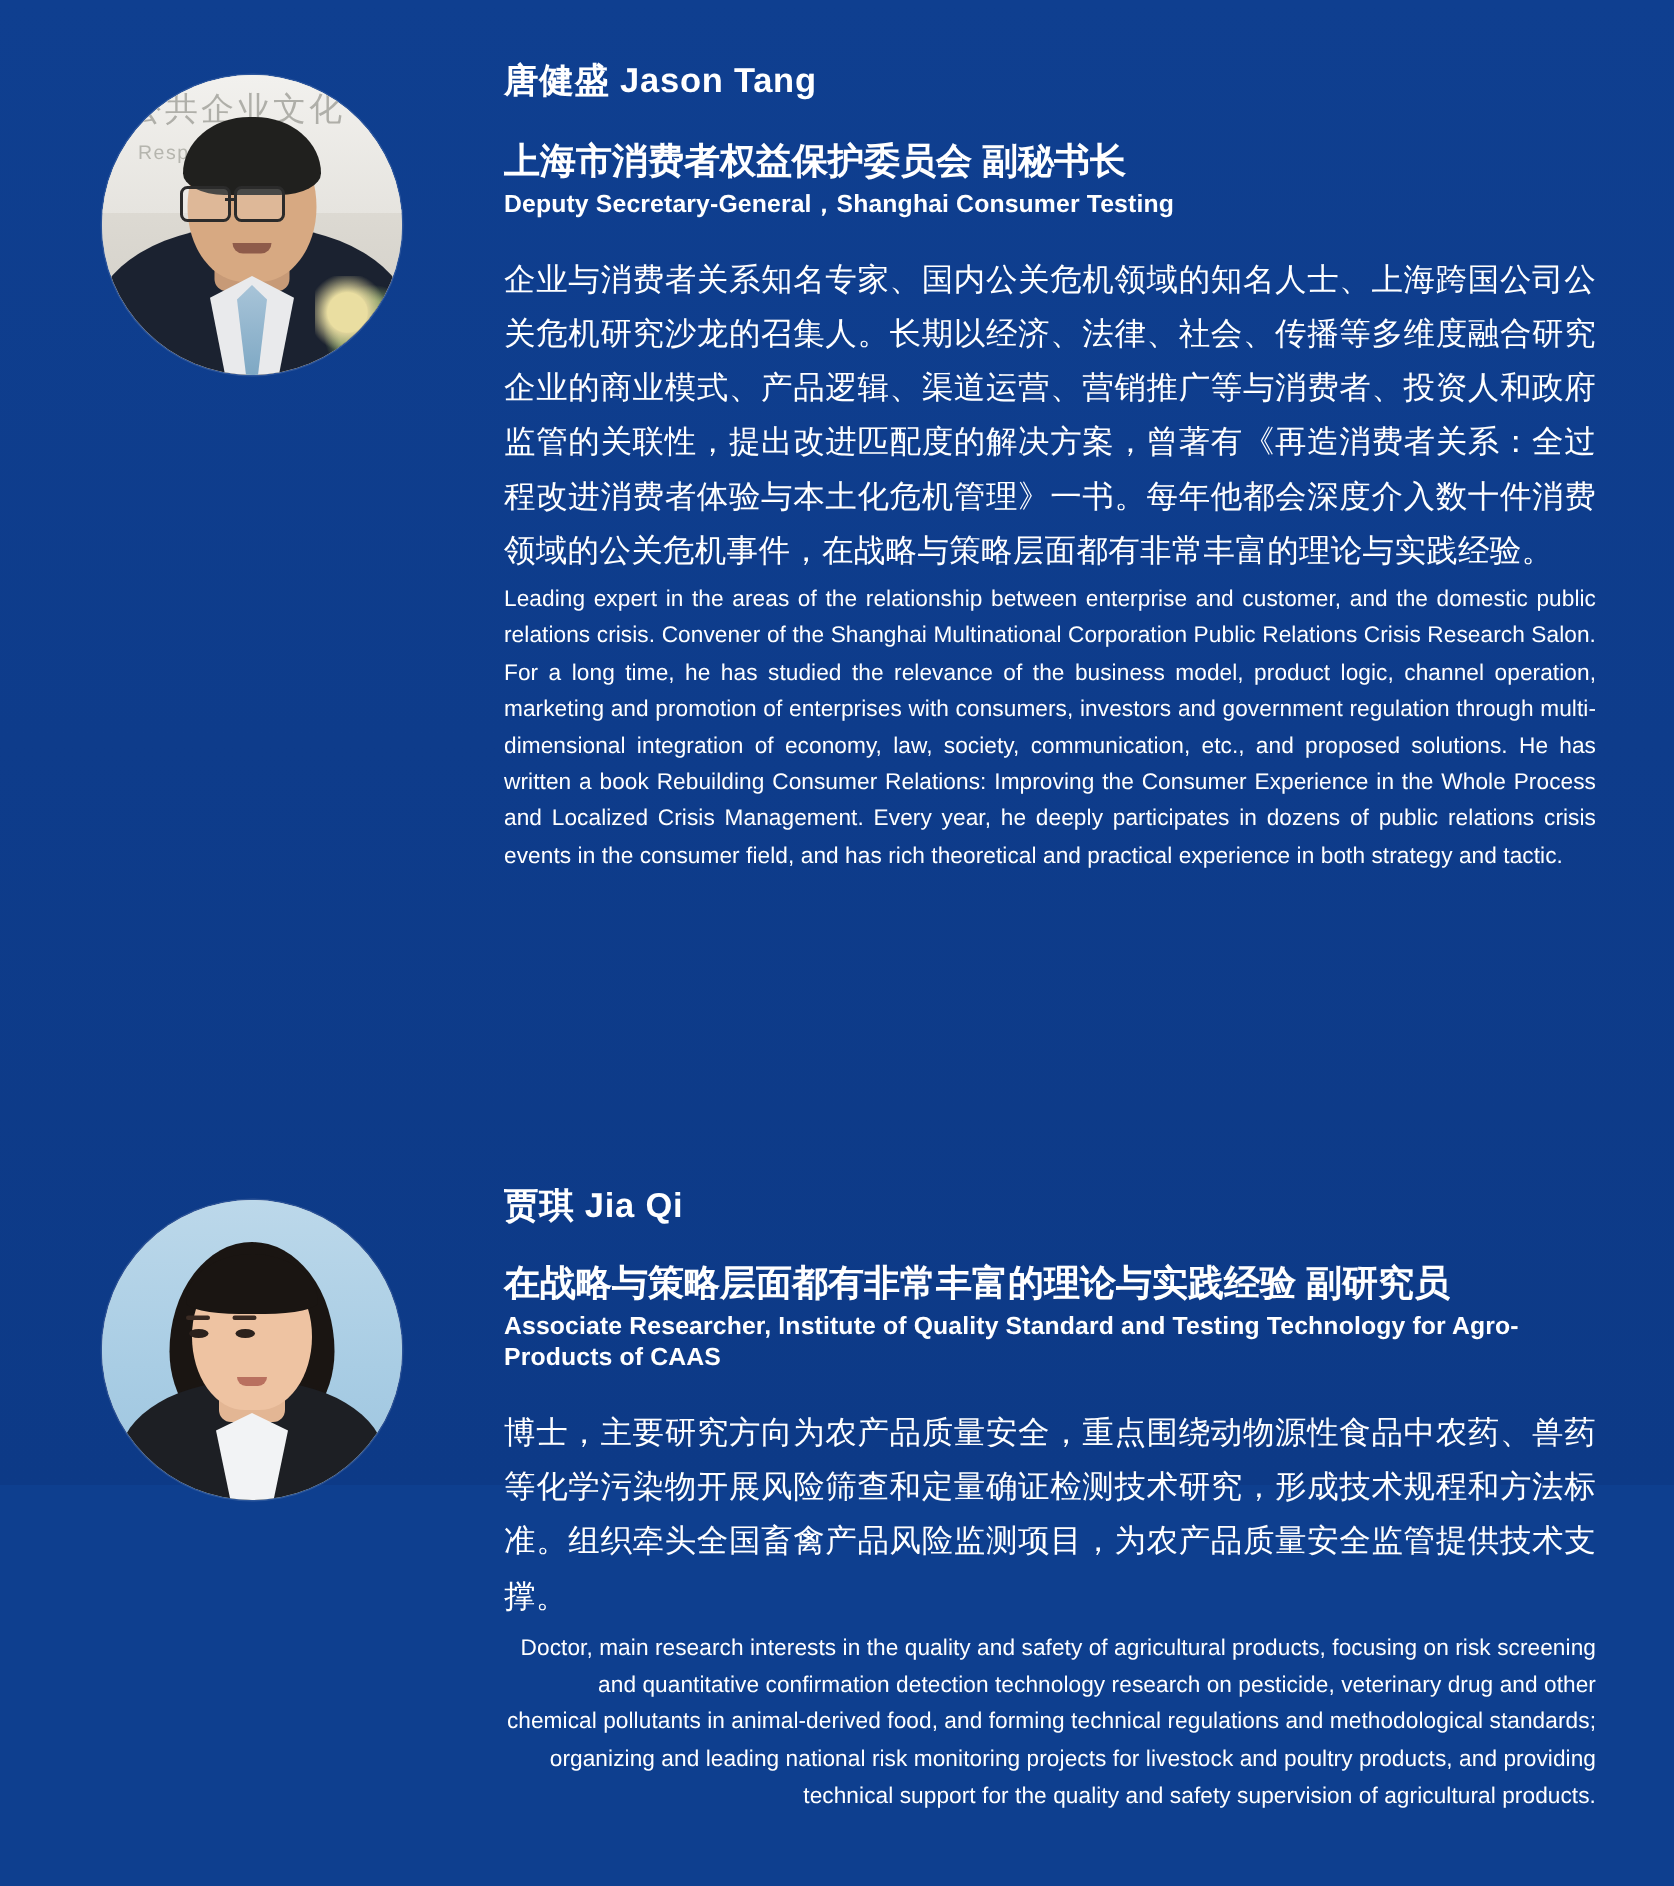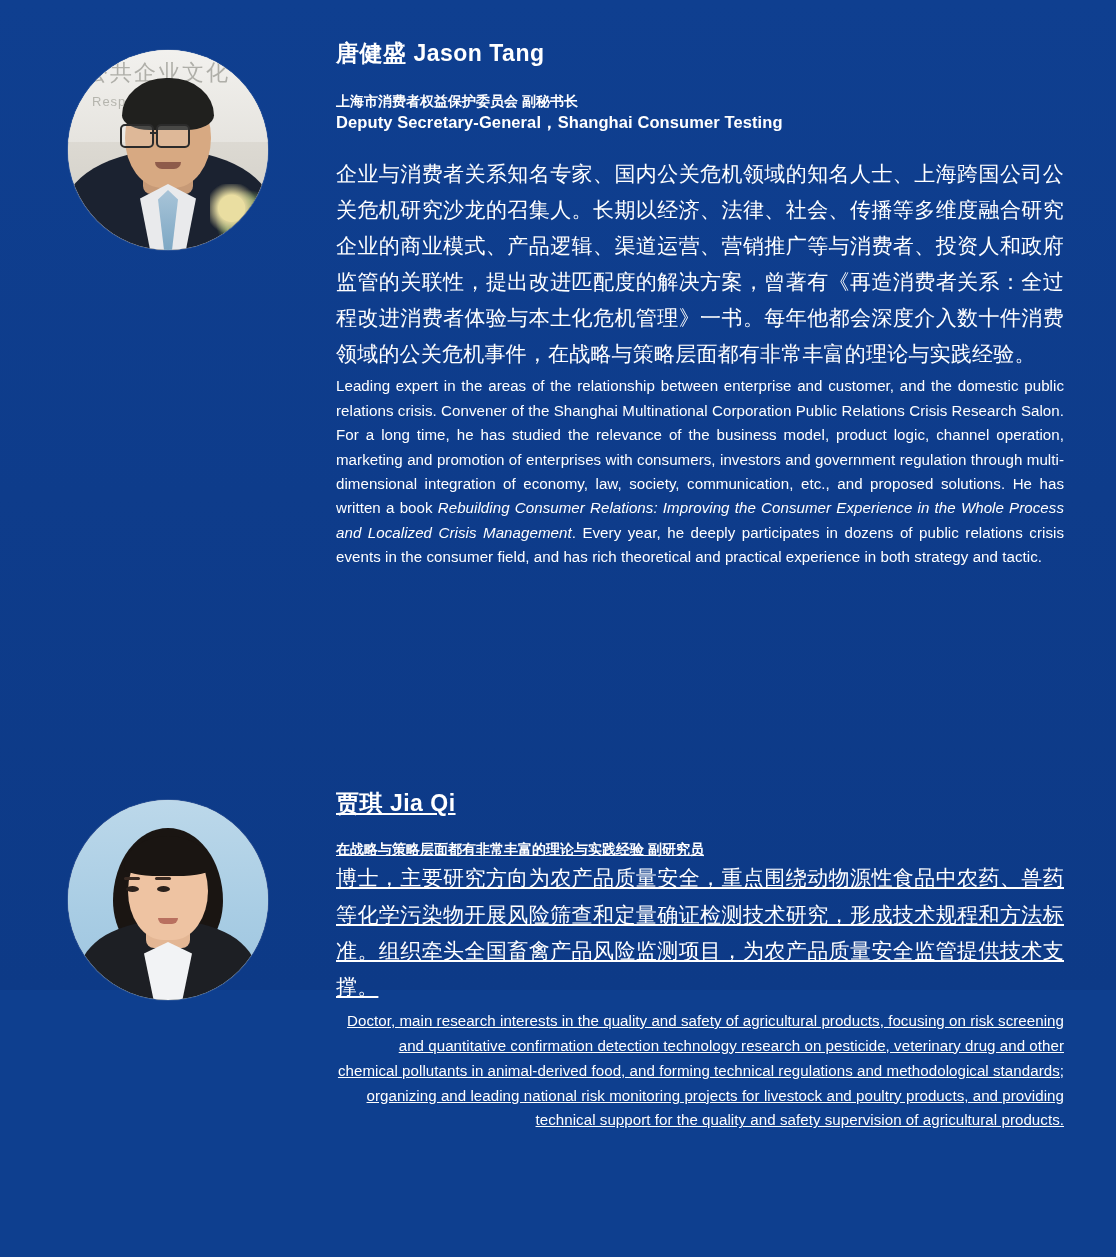--- a/index.html
+++ b/index.html
@@ -22,21 +22,21 @@
     background: linear-gradient(180deg, #0f3f90 0%, #0e3c8b 50%, #0d3a87 100%);
     padding-left: 20px;
   }
 
   .profile {
     position: absolute;
     display: flex;
     align-items: flex-start;
   }
   .profile-1 { top: 40px; left: 0px; width: 1116px; }
-  .profile-2 { top: 790px; left: 0px; width: 1116px; text-decoration: underline; }
+  .profile-2 { top: 790px; left: 0px; width: 1116px; }
 
   .photo-col {
     width: 336px;
     flex: 0 0 336px;
     display: flex;
     justify-content: center;
     padding-top: 10px;
   }
   .photo {
     width: 200px;
@@ -180,21 +180,21 @@
   .name {
     font-size: 23px;
     font-weight: bold;
     letter-spacing: .5px;
     margin: 0 0 24px 0;
     line-height: 1.2;
   }
   .p2 .name { margin-bottom: 22px; }
 
   .title-cn {
-    font-size: 14px;
+    font-size: 24px;
     font-weight: bold;
     margin: 0 0 2px 0;
     line-height: 1.35;
   }
   .title-en {
     font-size: 16.5px;
     font-weight: bold;
     margin: 0 0 22px 0;
     line-height: 1.28;
     letter-spacing: .1px;
@@ -209,21 +209,20 @@
   }
   .bio-en {
     font-size: 15.1px;
     line-height: 1.62;
     margin: 0;
     text-align: justify;
     letter-spacing: .05px;
   }
   .p1 .bio-en { text-align: justify; }
   .bio-en .bookname {
-    font-style: italic;
   }
   .p2 .bio-en { text-align: right; line-height: 1.65; }
   .p2 .bio-cn { margin-bottom: 4px; }
 </style>
 </head>
 <body>
 
 <div class="page">
 
   <div class="profile profile-1 p1">
@@ -272,18 +271,19 @@
         <div class="ph2-eye-l"></div>
         <div class="ph2-eye-r"></div>
         <div class="ph2-mouth"></div>
         <div class="ph2-shirt"></div>
       </div>
     </div>
 
     <div class="text-col">
       <div class="name">贾琪  Jia Qi</div>
       <div class="title-cn">在战略与策略层面都有非常丰富的理论与实践经验 副研究员</div>
+      <div class="title-en">Associate Researcher, Institute of Quality Standard and Testing Technology for Agro-Products of CAAS</div>
       <p class="bio-cn">博士，主要研究方向为农产品质量安全，重点围绕动物源性食品中农药、兽药等化学污染物开展风险筛查和定量确证检测技术研究，形成技术规程和方法标准。组织牵头全国畜禽产品风险监测项目，为农产品质量安全监管提供技术支撑。</p>
       <p class="bio-en">Doctor, main research interests in the quality and safety of agricultural products, focusing on risk screening and quantitative confirmation detection technology research on pesticide, veterinary drug and other chemical pollutants in animal-derived food, and forming technical regulations and methodological standards; organizing and leading national risk monitoring projects for livestock and poultry products, and providing technical support for the quality and safety supervision of agricultural products.</p>
     </div>
   </div>
 
 </div>
 
 </body></html>

